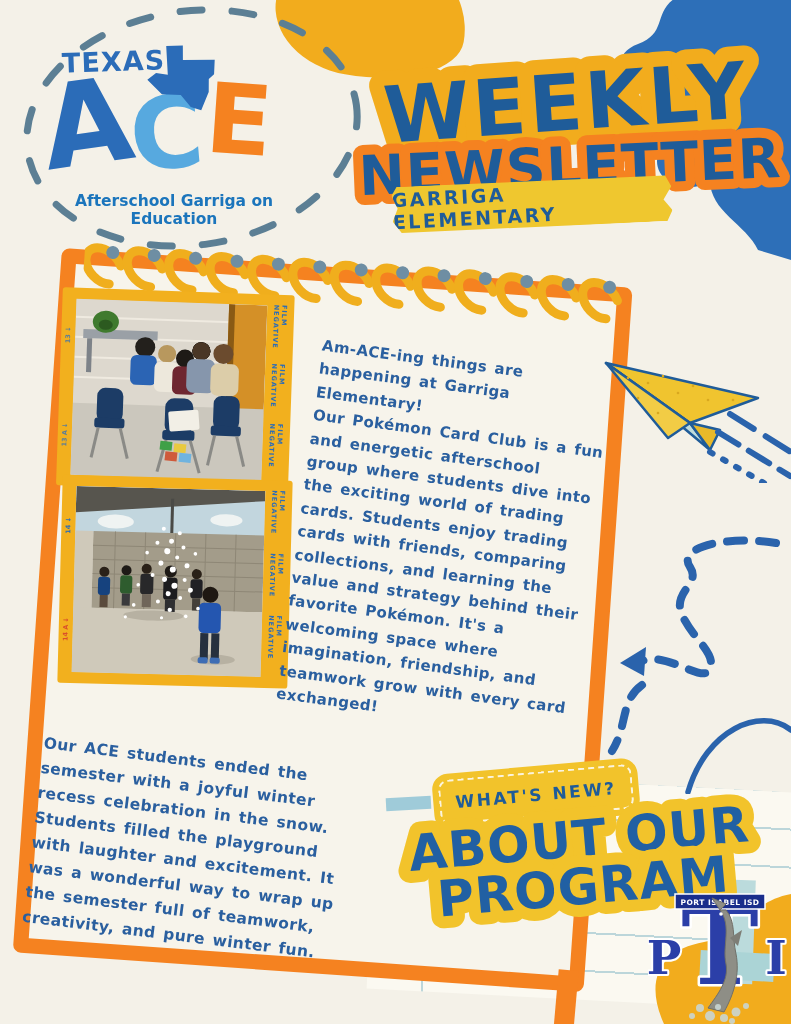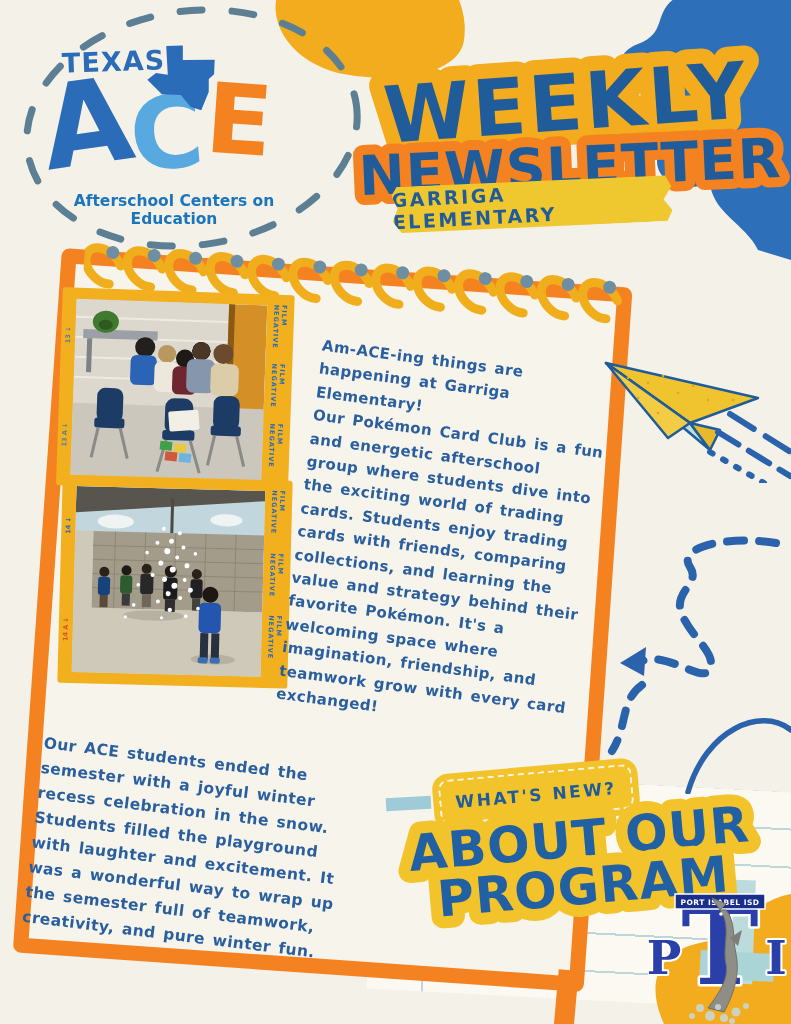--- a/index.html
+++ b/index.html
@@ -346,21 +346,21 @@
   <div class="abs orange-strip-bottom"></div>
 
   <div class="abs ace-logo">
     <span class="texas-word">TEXAS</span>
     <span class="ace-letter ace-a">A</span>
     <span class="ace-letter ace-c">C</span>
     <span class="ace-letter ace-e">E</span>
     <svg class="texas-shape" viewBox="0 0 100 100">
       <path d="M33 2 L 56 4 L 54 24 L 98 28 L 95 48 L 87 54 L 85 72 L 72 96 L 58 90 L 46 72 L 20 68 L 2 46 L 15 38 L 31 42 Z" fill="#2B6CB8" transform="rotate(-6 50 50)"></path>
     </svg>
-    <div class="ace-tagline">Afterschool Centers on Education</div>
+    <div class="ace-tagline">Afterschool Garriga on Education</div>
   </div>
 
   <svg class="abs title-weekly" viewBox="0 0 420 130">
     <text class="bubble-back" x="210" y="92" text-anchor="middle" font-size="78" letter-spacing="3" fill="#F2AC1D" stroke="#F2AC1D" stroke-width="30">WEEKLY</text>
     <text class="bubble-front" x="210" y="92" text-anchor="middle" font-size="78" letter-spacing="3" fill="#1F5C99">WEEKLY</text>
   </svg>
   <svg class="abs title-newsletter" viewBox="0 0 440 95">
     <text class="bubble-back" x="220" y="66" text-anchor="middle" font-size="55" letter-spacing="1" fill="#F58220" stroke="#F58220" stroke-width="20">NEWSLETTER</text>
     <text class="bubble-front" x="220" y="66" text-anchor="middle" font-size="55" letter-spacing="1" fill="#1F5C99">NEWSLETTER</text>
   </svg>

